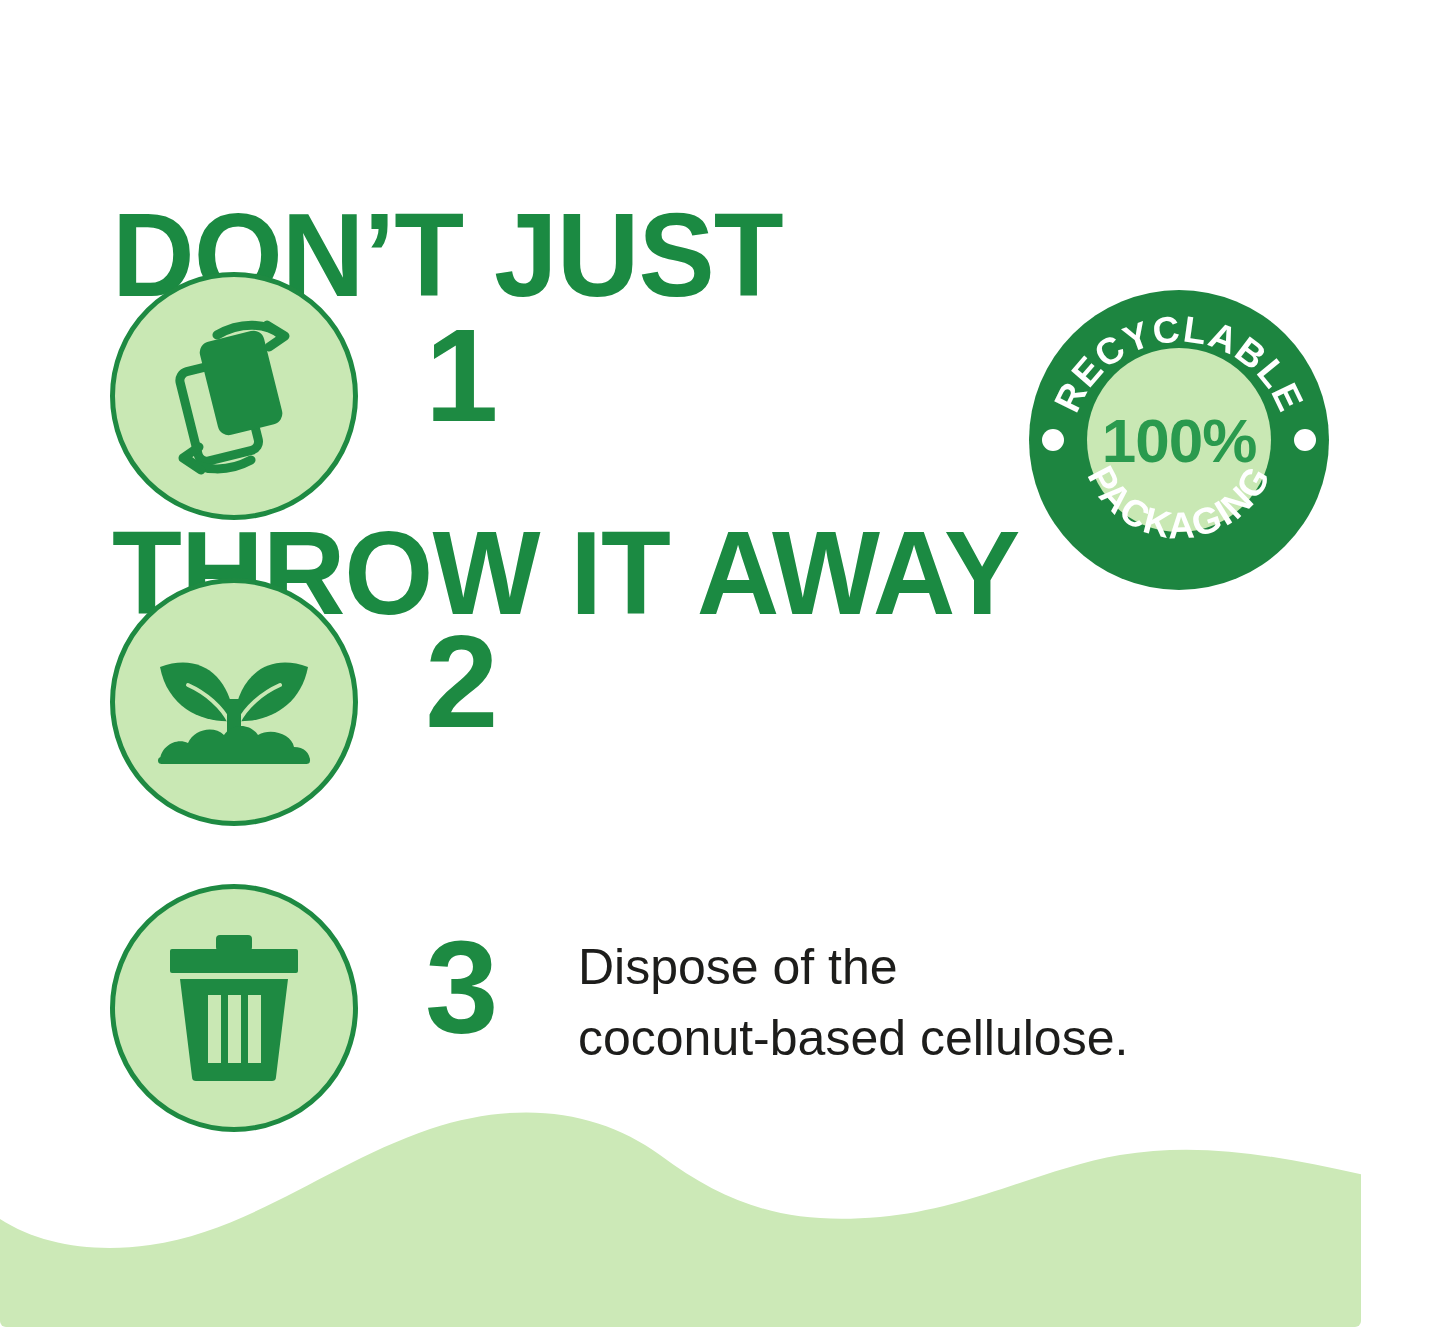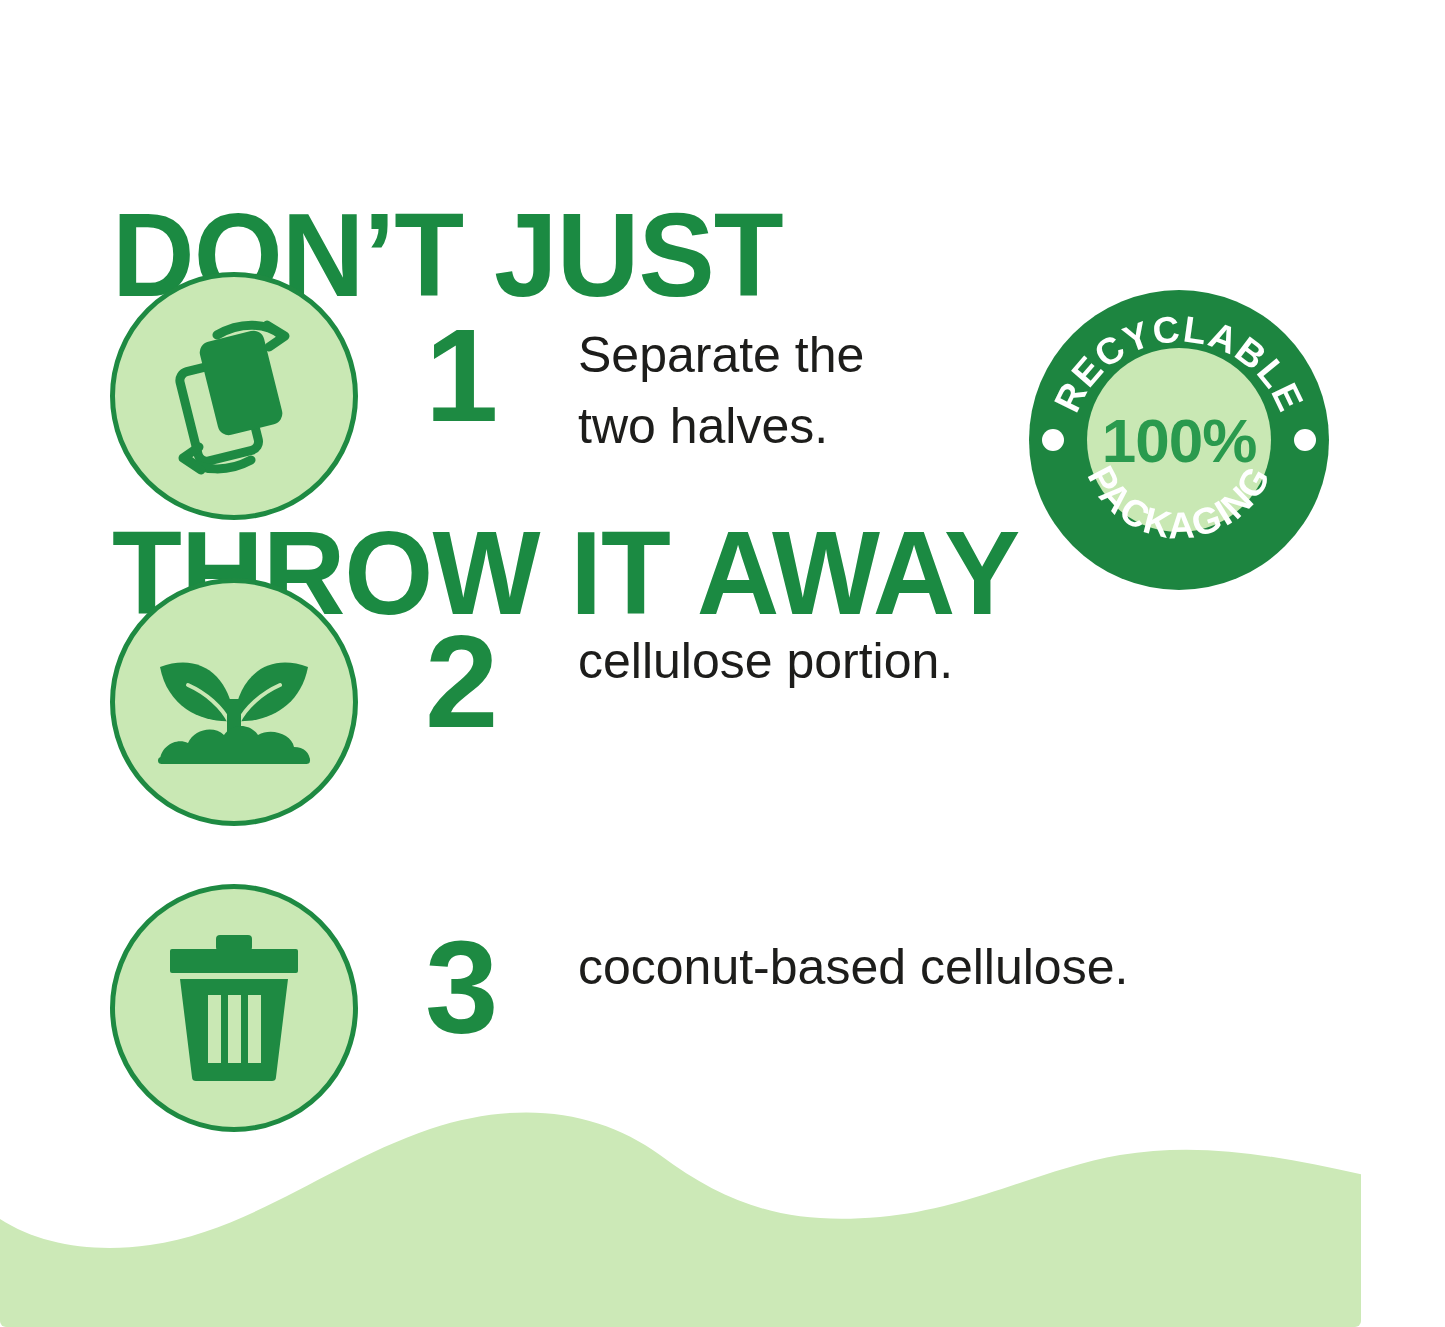--- a/index.html
+++ b/index.html
@@ -137,60 +137,56 @@
             <rect x="36" y="50" width="62" height="92" rx="9" ry="9" fill="none" stroke="#1e8a42" stroke-width="9"></rect>
             <rect x="62" y="26" width="66" height="96" rx="11" ry="11" fill="#1e8a42"></rect>
           </g>
           <path d="M 68 24 C 92 10 118 12 132 24" fill="none" stroke="#1e8a42" stroke-width="9" stroke-linecap="round"></path>
           <path d="M 118 14 L 136 25 L 120 36" fill="none" stroke="#1e8a42" stroke-width="9" stroke-linecap="round" stroke-linejoin="round"></path>
           <path d="M 102 149 C 78 162 52 160 38 148" fill="none" stroke="#1e8a42" stroke-width="9" stroke-linecap="round"></path>
           <path d="M 52 159 L 34 147 L 50 136" fill="none" stroke="#1e8a42" stroke-width="9" stroke-linecap="round" stroke-linejoin="round"></path>
         </svg>
       </div>
       <div class="step-number">1</div>
-      <div class="step-text">
-        <span class="tl">Separate the</span>
-        <span class="tl">two halves.</span>
-      </div>
     </div>
 
     <div class="step-row">
       <div class="step-icon-circle">
         <svg width="160" height="130" viewBox="0 0 160 130" aria-hidden="true">
           <path d="M78 84 C 50 86 14 72 6 30 C 44 16 74 36 80 80 Z" fill="#1e8a42"></path>
           <path d="M82 84 C 110 86 146 72 154 30 C 116 16 86 36 80 80 Z" fill="#1e8a42"></path>
           <path d="M76 86 C 68 70 52 56 34 48" fill="none" stroke="#c9e8b4" stroke-width="4" stroke-linecap="round"></path>
           <path d="M84 86 C 92 70 108 56 126 48" fill="none" stroke="#c9e8b4" stroke-width="4" stroke-linecap="round"></path>
           <rect x="73" y="62" width="14" height="48" fill="#1e8a42"></rect>
           <path d="M6 124 C 6 110 22 100 34 106 C 40 92 60 88 70 98
                    C 78 86 96 86 104 98 C 118 90 138 98 140 110
                    C 150 110 156 116 156 124 Z" fill="#1e8a42"></path>
           <rect x="4" y="120" width="152" height="7" rx="3.5" fill="#1e8a42"></rect>
         </svg>
       </div>
       <div class="step-number">2</div>
       <div class="step-text">
-        <span class="tl">cellulose portion.</span>
       </div>
     </div>
 
     <div class="step-row">
       <div class="step-icon-circle">
         <svg width="140" height="150" viewBox="0 0 140 150" aria-hidden="true">
           <rect x="52" y="2" width="36" height="16" rx="4" fill="#1e8a42"></rect>
           <rect x="6" y="16" width="128" height="24" rx="2" fill="#1e8a42"></rect>
           <path d="M16 46 L124 46 L112 144 C 112 147 110 148 108 148
                    L32 148 C 30 148 28 147 28 144 Z" fill="#1e8a42"></path>
           <rect x="44" y="62" width="13" height="68" fill="#c9e8b4"></rect>
           <rect x="64" y="62" width="13" height="68" fill="#c9e8b4"></rect>
           <rect x="84" y="62" width="13" height="68" fill="#c9e8b4"></rect>
         </svg>
       </div>
       <div class="step-number">3</div>
       <div class="step-text">
+        <span class="tl">Dispose of the</span>
         <span class="tl">coconut-based cellulose.</span>
       </div>
     </div>
 
   </div>
 
   <div class="badge">
     <svg width="300" height="300" viewBox="0 0 300 300" aria-hidden="true">
       <defs>
         <path id="arcTop" d="M 42 160 A 108 108 0 0 1 258 160" fill="none"></path>

